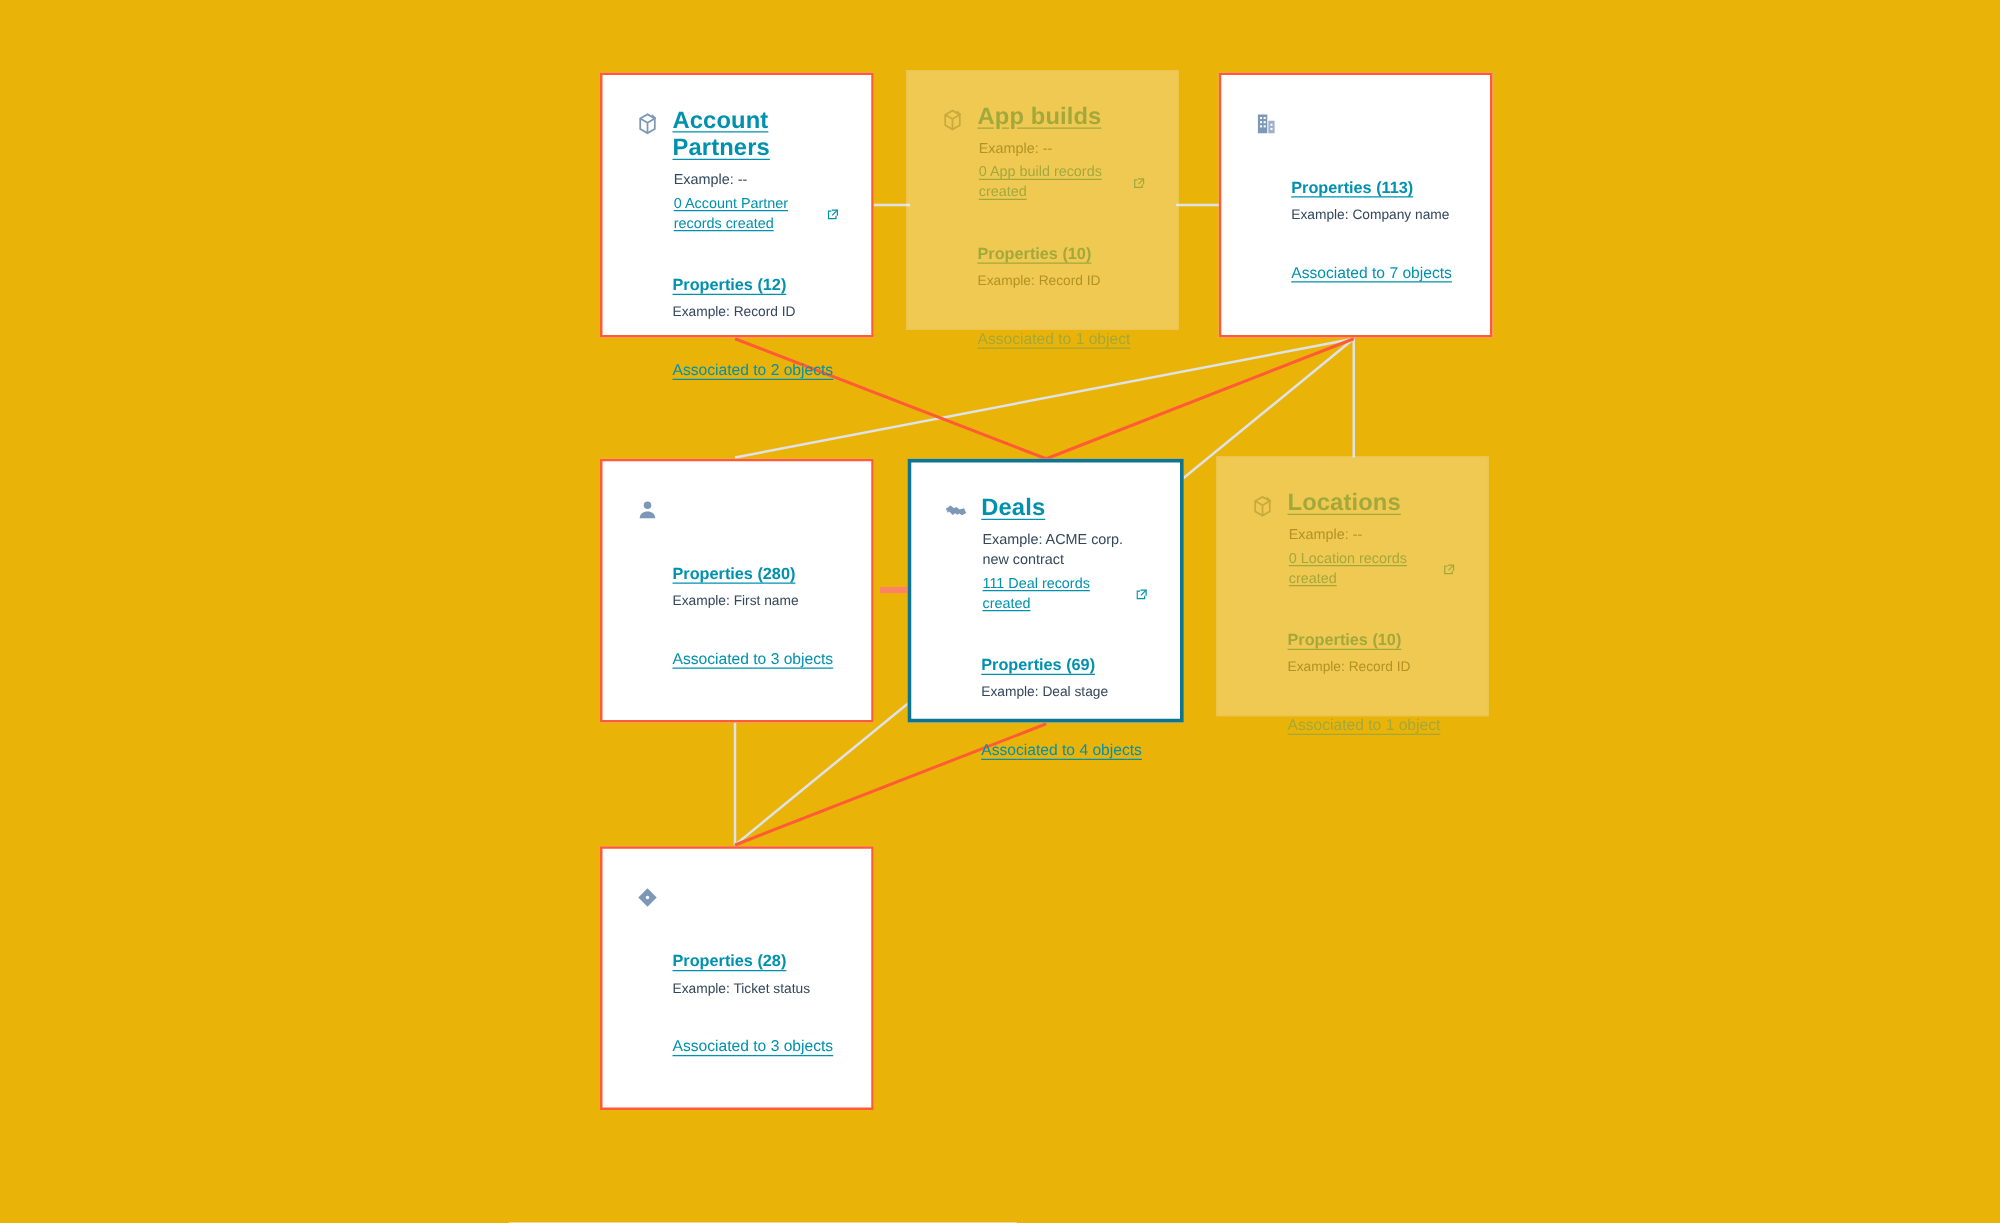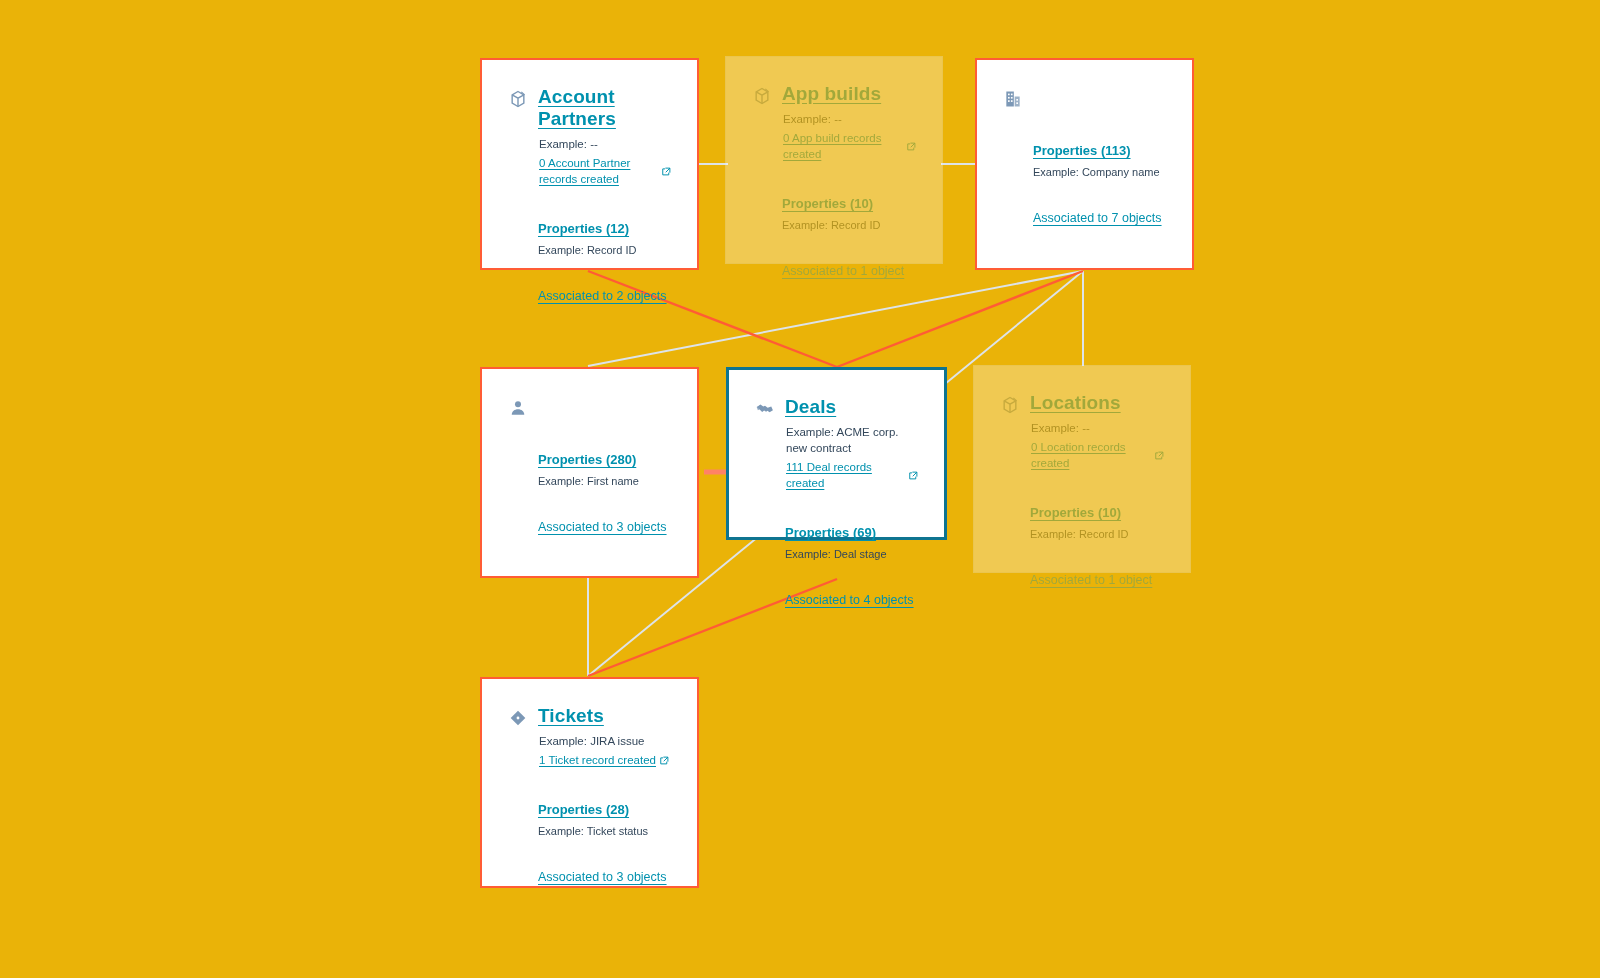--- a/index.html
+++ b/index.html
@@ -235,21 +235,21 @@
         </svg>
       </span>
     </div>
     <div class="section">
       <span class="section-link">Properties (280)</span>
       <div class="section-sub">Example: First name</div>
     </div>
     <span class="assoc">Associated to 3 objects</span>
   </div>
 
-  <div class="card highlight-teal" style="left:726px; top:367px; width:221px; height:173px;">
+  <div class="card highlight-teal" style="left:726px; top:367px; width:221px; height:211px;">
     <div class="card-head">
       <span class="obj-icon">
         <svg viewBox="0 0 24 24" fill="currentColor">
           <path d="M2.5 9.5l4-3 3.5 2.5 2-1 3.2 2.4 4.3-1.4 2 4.6-4 2.3-2.6-1.8-1.6 1.2-2.3-1.5-2.4 1.8z"></path>
           <path d="M6 7.5l-4 2 1.5 4 3.5-2z" opacity=".8"></path>
         </svg>
       </span>
       <div class="head-text">
         <span class="card-title">Deals</span>
         <div class="sub-line">Example: ACME corp. new contract</div>
@@ -304,34 +304,20 @@
   </div>
 
   <div class="card highlight-orange" style="left:480px; top:677px; width:219px; height:211px;">
     <div class="card-head">
       <span class="obj-icon">
         <svg viewBox="0 0 24 24" fill="currentColor">
           <path d="M12 3.2l8.8 8.8-8.8 8.8L3.2 12z"></path>
           <circle cx="12" cy="12" r="1.7" fill="#ffffff"></circle>
         </svg>
       </span>
-      <div class="head-text">
-        <span class="card-title">Tickets</span>
-        <div class="sub-line">Example: JIRA issue</div>
-        <span class="link">
-          <span>1 Ticket record created</span>
-          <span class="ext-icon">
-            <svg viewBox="0 0 12 12" fill="none" stroke="currentColor" stroke-width="1.3">
-              <path d="M4.5 1.5h6v6"></path>
-                <path d="M10.5 1.5L5 7"></path>
-                <path d="M9 7.5v3h-8v-8h3"></path>
-            </svg>
-          </span>
-        </span>
-      </div>
     </div>
     <div class="section">
       <span class="section-link">Properties (28)</span>
       <div class="section-sub">Example: Ticket status</div>
     </div>
     <span class="assoc">Associated to 3 objects</span>
   </div>
 
 </div>
 

